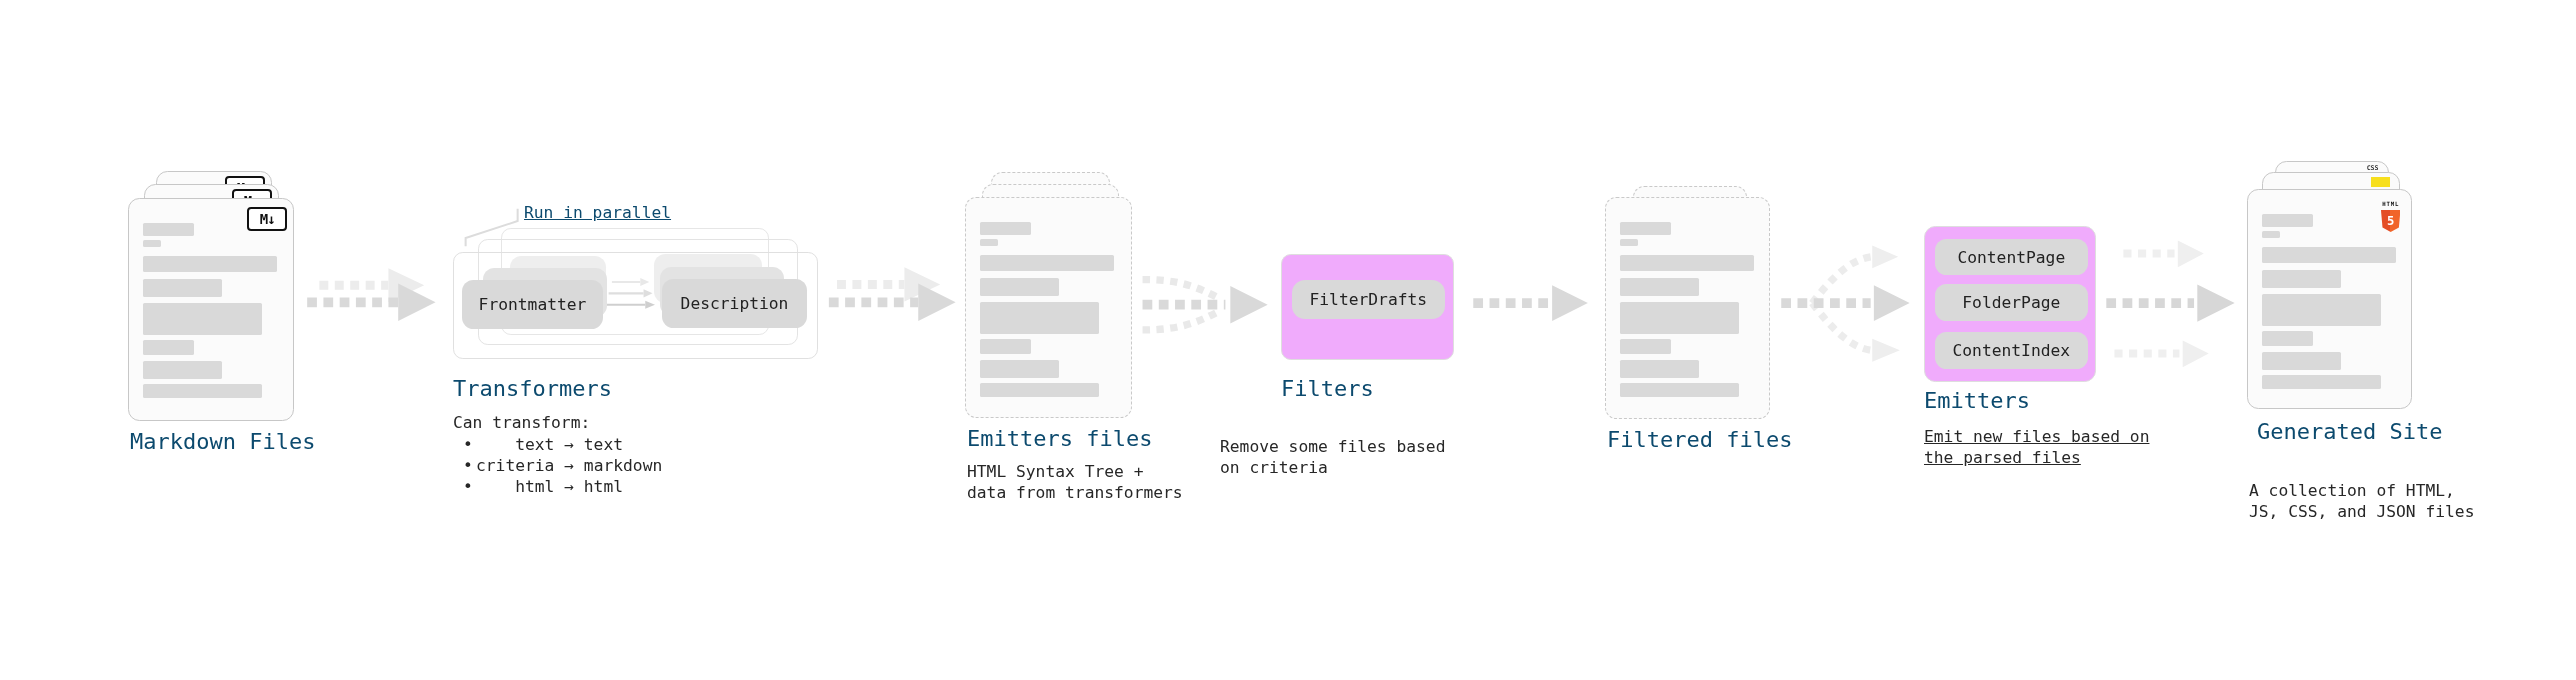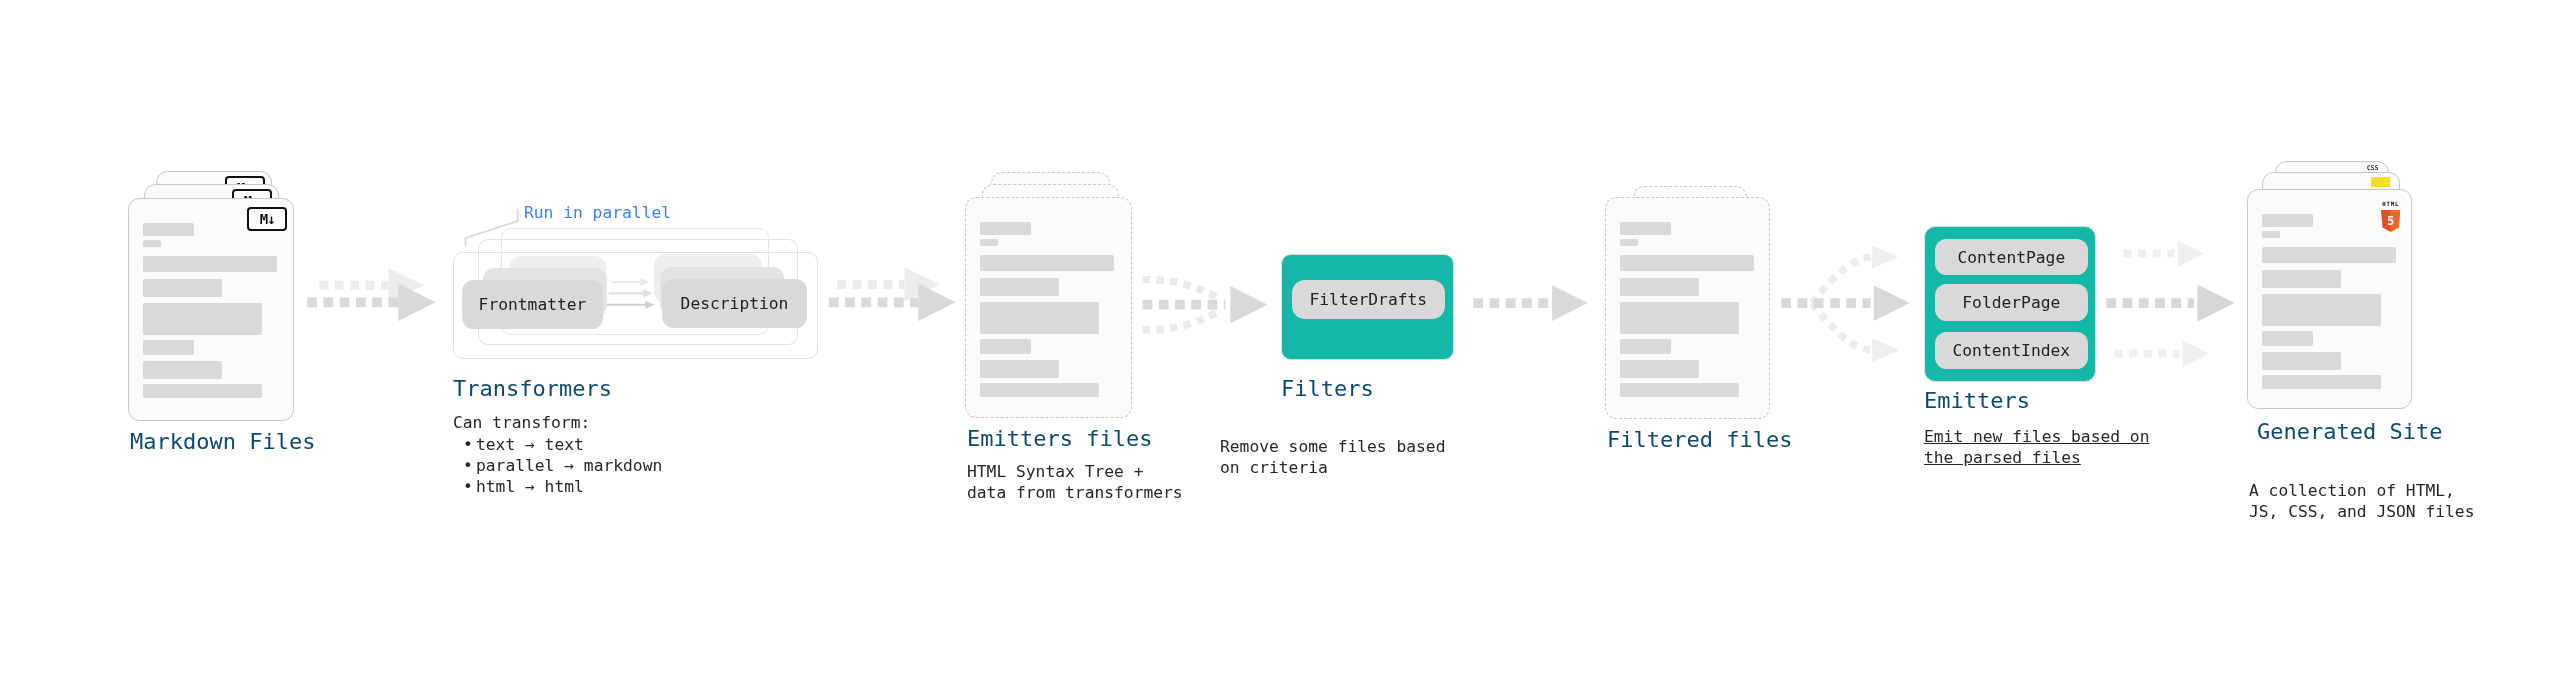--- a/index.html
+++ b/index.html
@@ -53,34 +53,34 @@
     background:linear-gradient(90deg,#e44d26 50%,#f16529 50%);
     clip-path:polygon(0 0,100% 0,92% 80%,50% 100%,8% 80%);
     display:flex;align-items:center;justify-content:center;
     color:#fff;font-size:12.2px;font-weight:bold;
   }
   
   .gbox{
     position:absolute;border:1.6px solid #e0e0e0;border-radius:9.8px;
     background:transparent;box-sizing:border-box;
   }
-  .gbox.filled{background:#14b8a6;}
+  .gbox.filled{background:#f0abfc;}
   .pill{
     position:absolute;background:#d9d9d9;border-radius:11.4px;
     display:flex;align-items:center;justify-content:center;
     font-size:16.3px;color:#222;box-sizing:border-box;
   }
   .pill.l2{background:#e3e3e3;}
   .pill.l3{background:#eeeeee;}
   
   .heading{position:absolute;font-size:22px;color:#0c4a6e;white-space:nowrap;}
   .sub{position:absolute;font-size:16.3px;line-height:21px;color:#272727;white-space:pre-line;}
-  .note{position:absolute;font-size:16.3px;color:#3b82f6;white-space:nowrap;}
+  .note{position:absolute;font-size:16.3px;color:#0c4a6e;white-space:nowrap;text-decoration:underline;}
   ul.bullets{position:absolute;margin:0;padding:0;list-style:none;font-size:16.3px;line-height:21px;color:#272727;}
-  ul.bullets li{padding-left:13px;position:relative;white-space:nowrap;}
+  ul.bullets li{padding-left:13px;position:relative;white-space:nowrap;text-align:center;}
   ul.bullets li::before{content:"\2022";position:absolute;left:0;color:#272727;}
   svg.arrows{position:absolute;left:0;top:0;}
 </style>
 </head>
 <body>
 
 <div class="canvas">
 
   <svg class="arrows" width="2576" height="681" viewBox="0 0 3170 838">
 
@@ -172,21 +172,21 @@
     <div class="pill" style="left:462px;top:280px;width:141px;height:49px;">Frontmatter</div>
 
     <div class="pill l3" style="left:654px;top:254px;width:108px;height:49px;"></div>
     <div class="pill l2" style="left:660px;top:267px;width:124px;height:49px;"></div>
     <div class="pill" style="left:662px;top:279px;width:145px;height:49px;">Description</div>
 
     <div class="heading" style="left:453px;top:376px;">Transformers</div>
     <div class="sub" style="left:453px;top:412px;">Can transform:</div>
     <ul class="bullets" style="left:463px;top:434px;">
       <li>text → text</li>
-      <li>parallel → markdown</li>
+      <li>criteria → markdown</li>
       <li>html → html</li>
     </ul>
   </div>
 
   <div>
     <div class="card dashed" style="left:991px;top:172px;width:119px;height:98px;"></div>
     <div class="card dashed" style="left:982px;top:184px;width:137px;height:98px;"></div>
     <div class="card dashed" style="left:965px;top:197px;width:167px;height:221px;">
         <div class="bar bar1"></div>
         <div class="bar bar2"></div>

